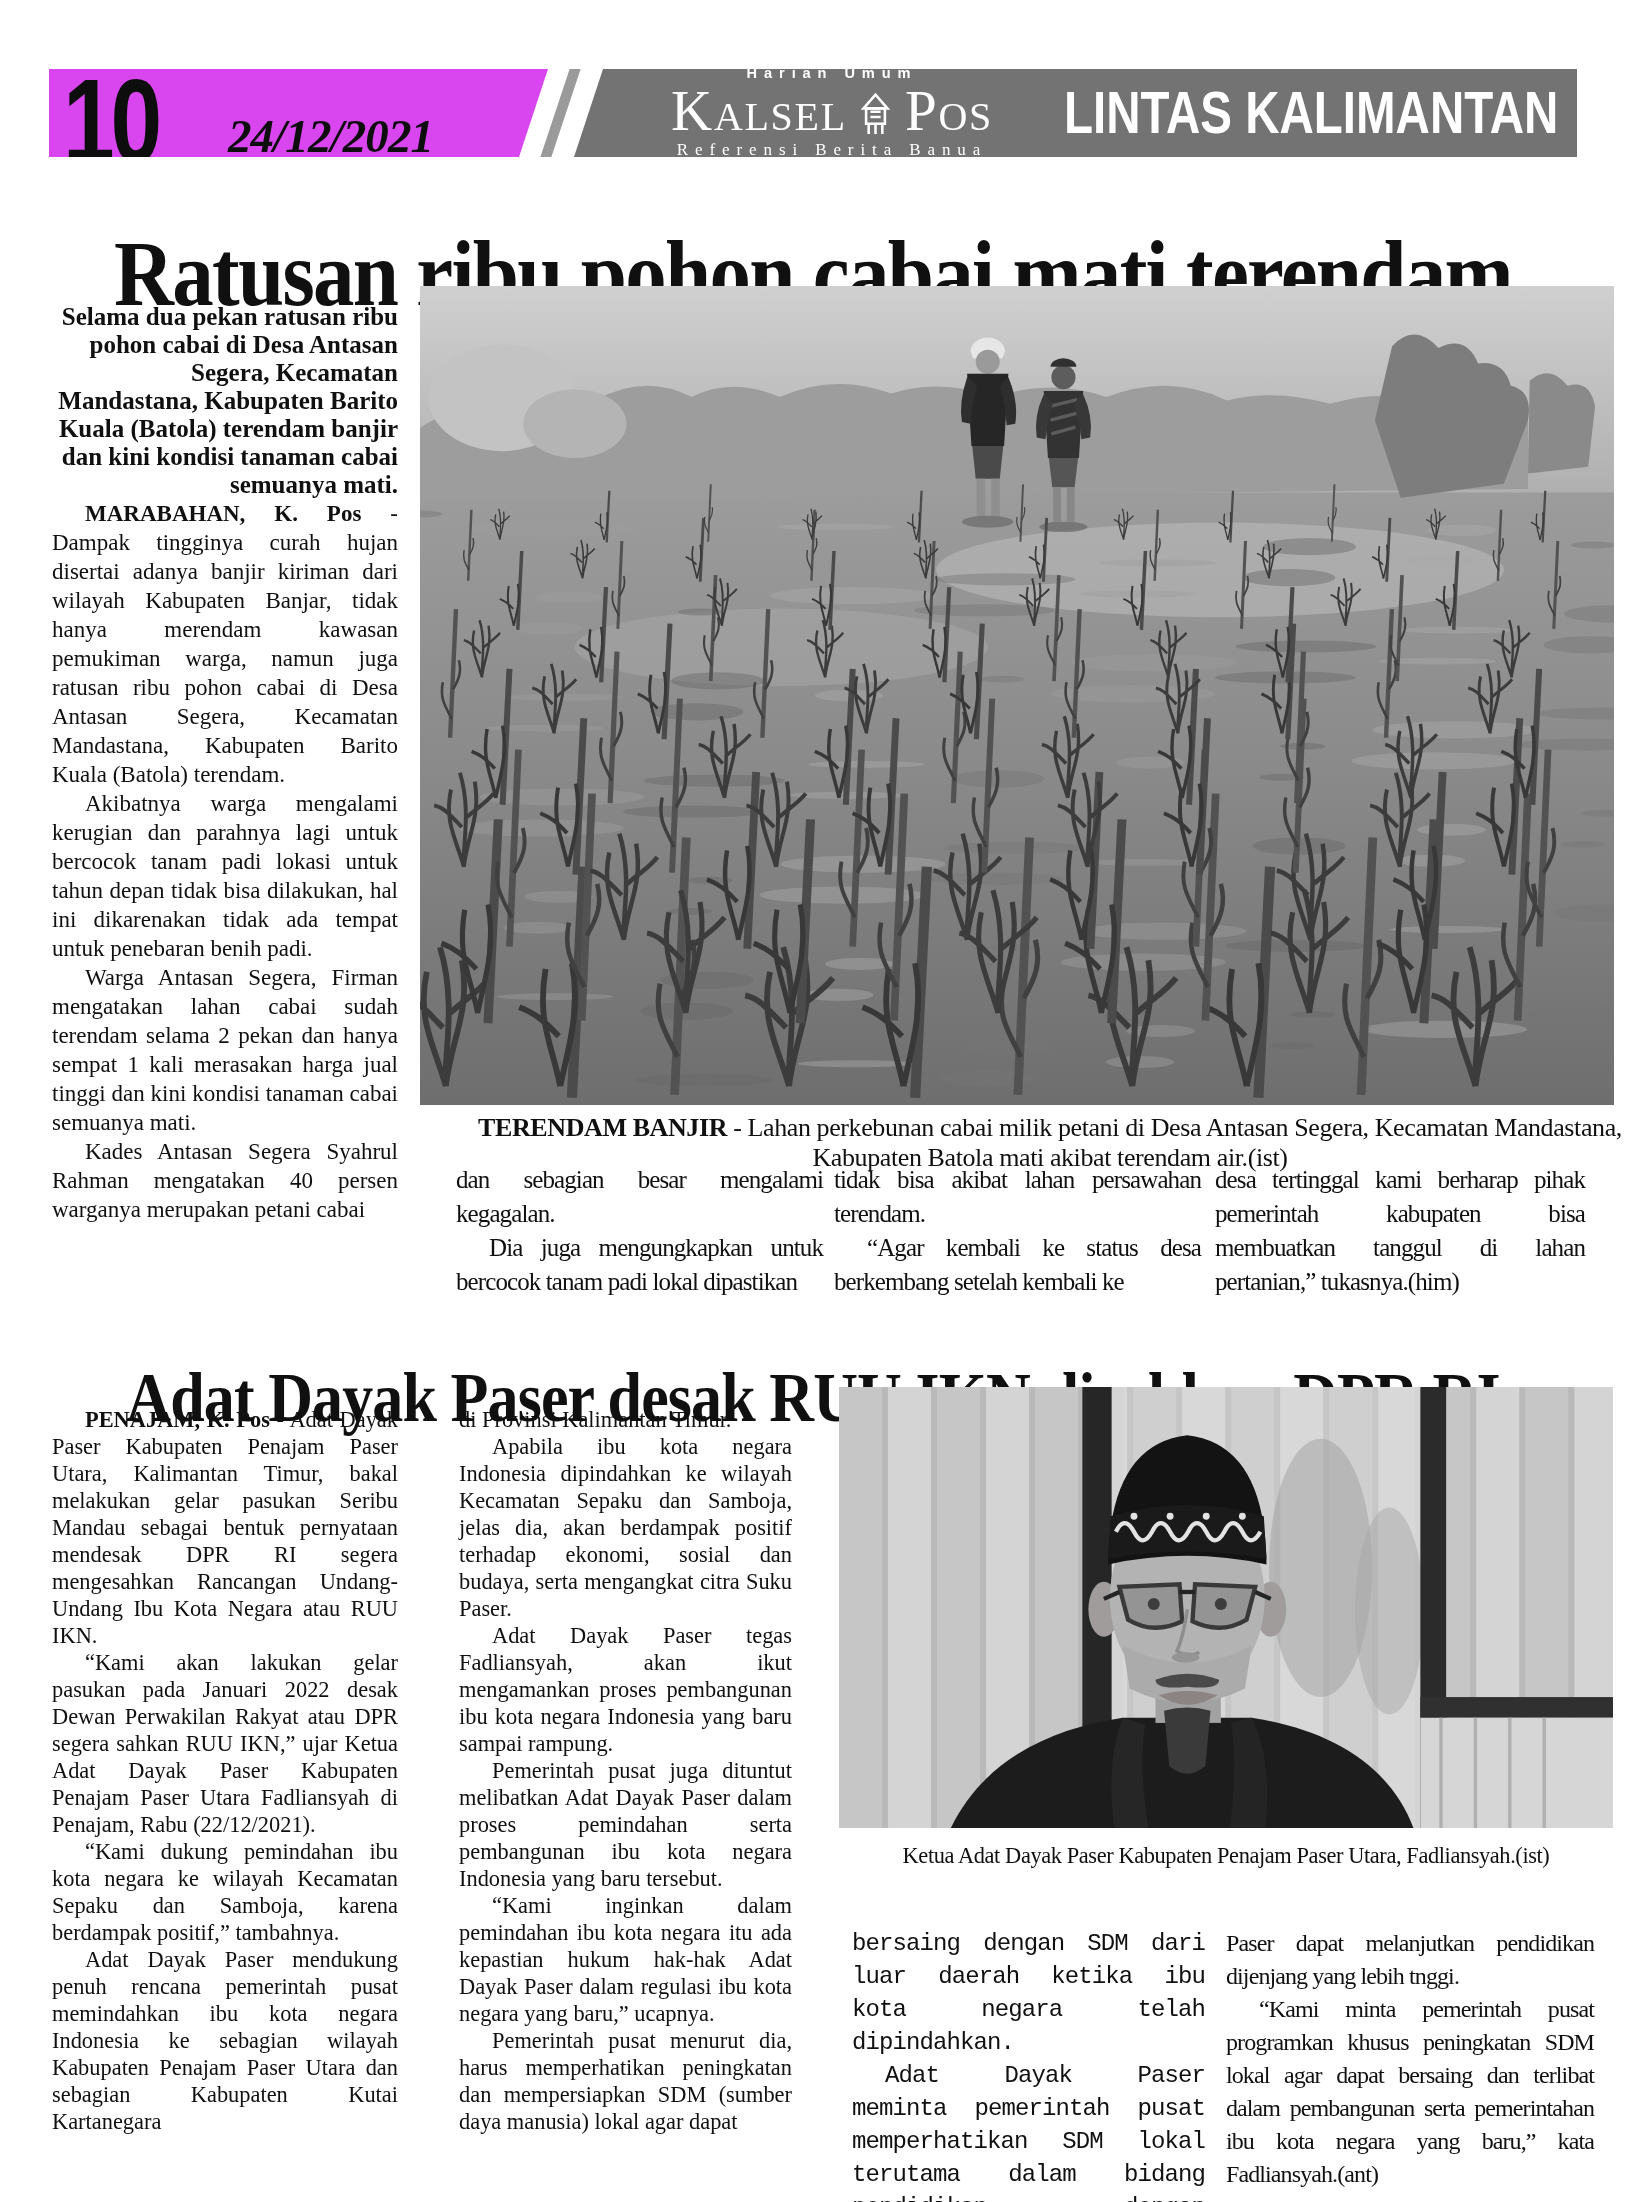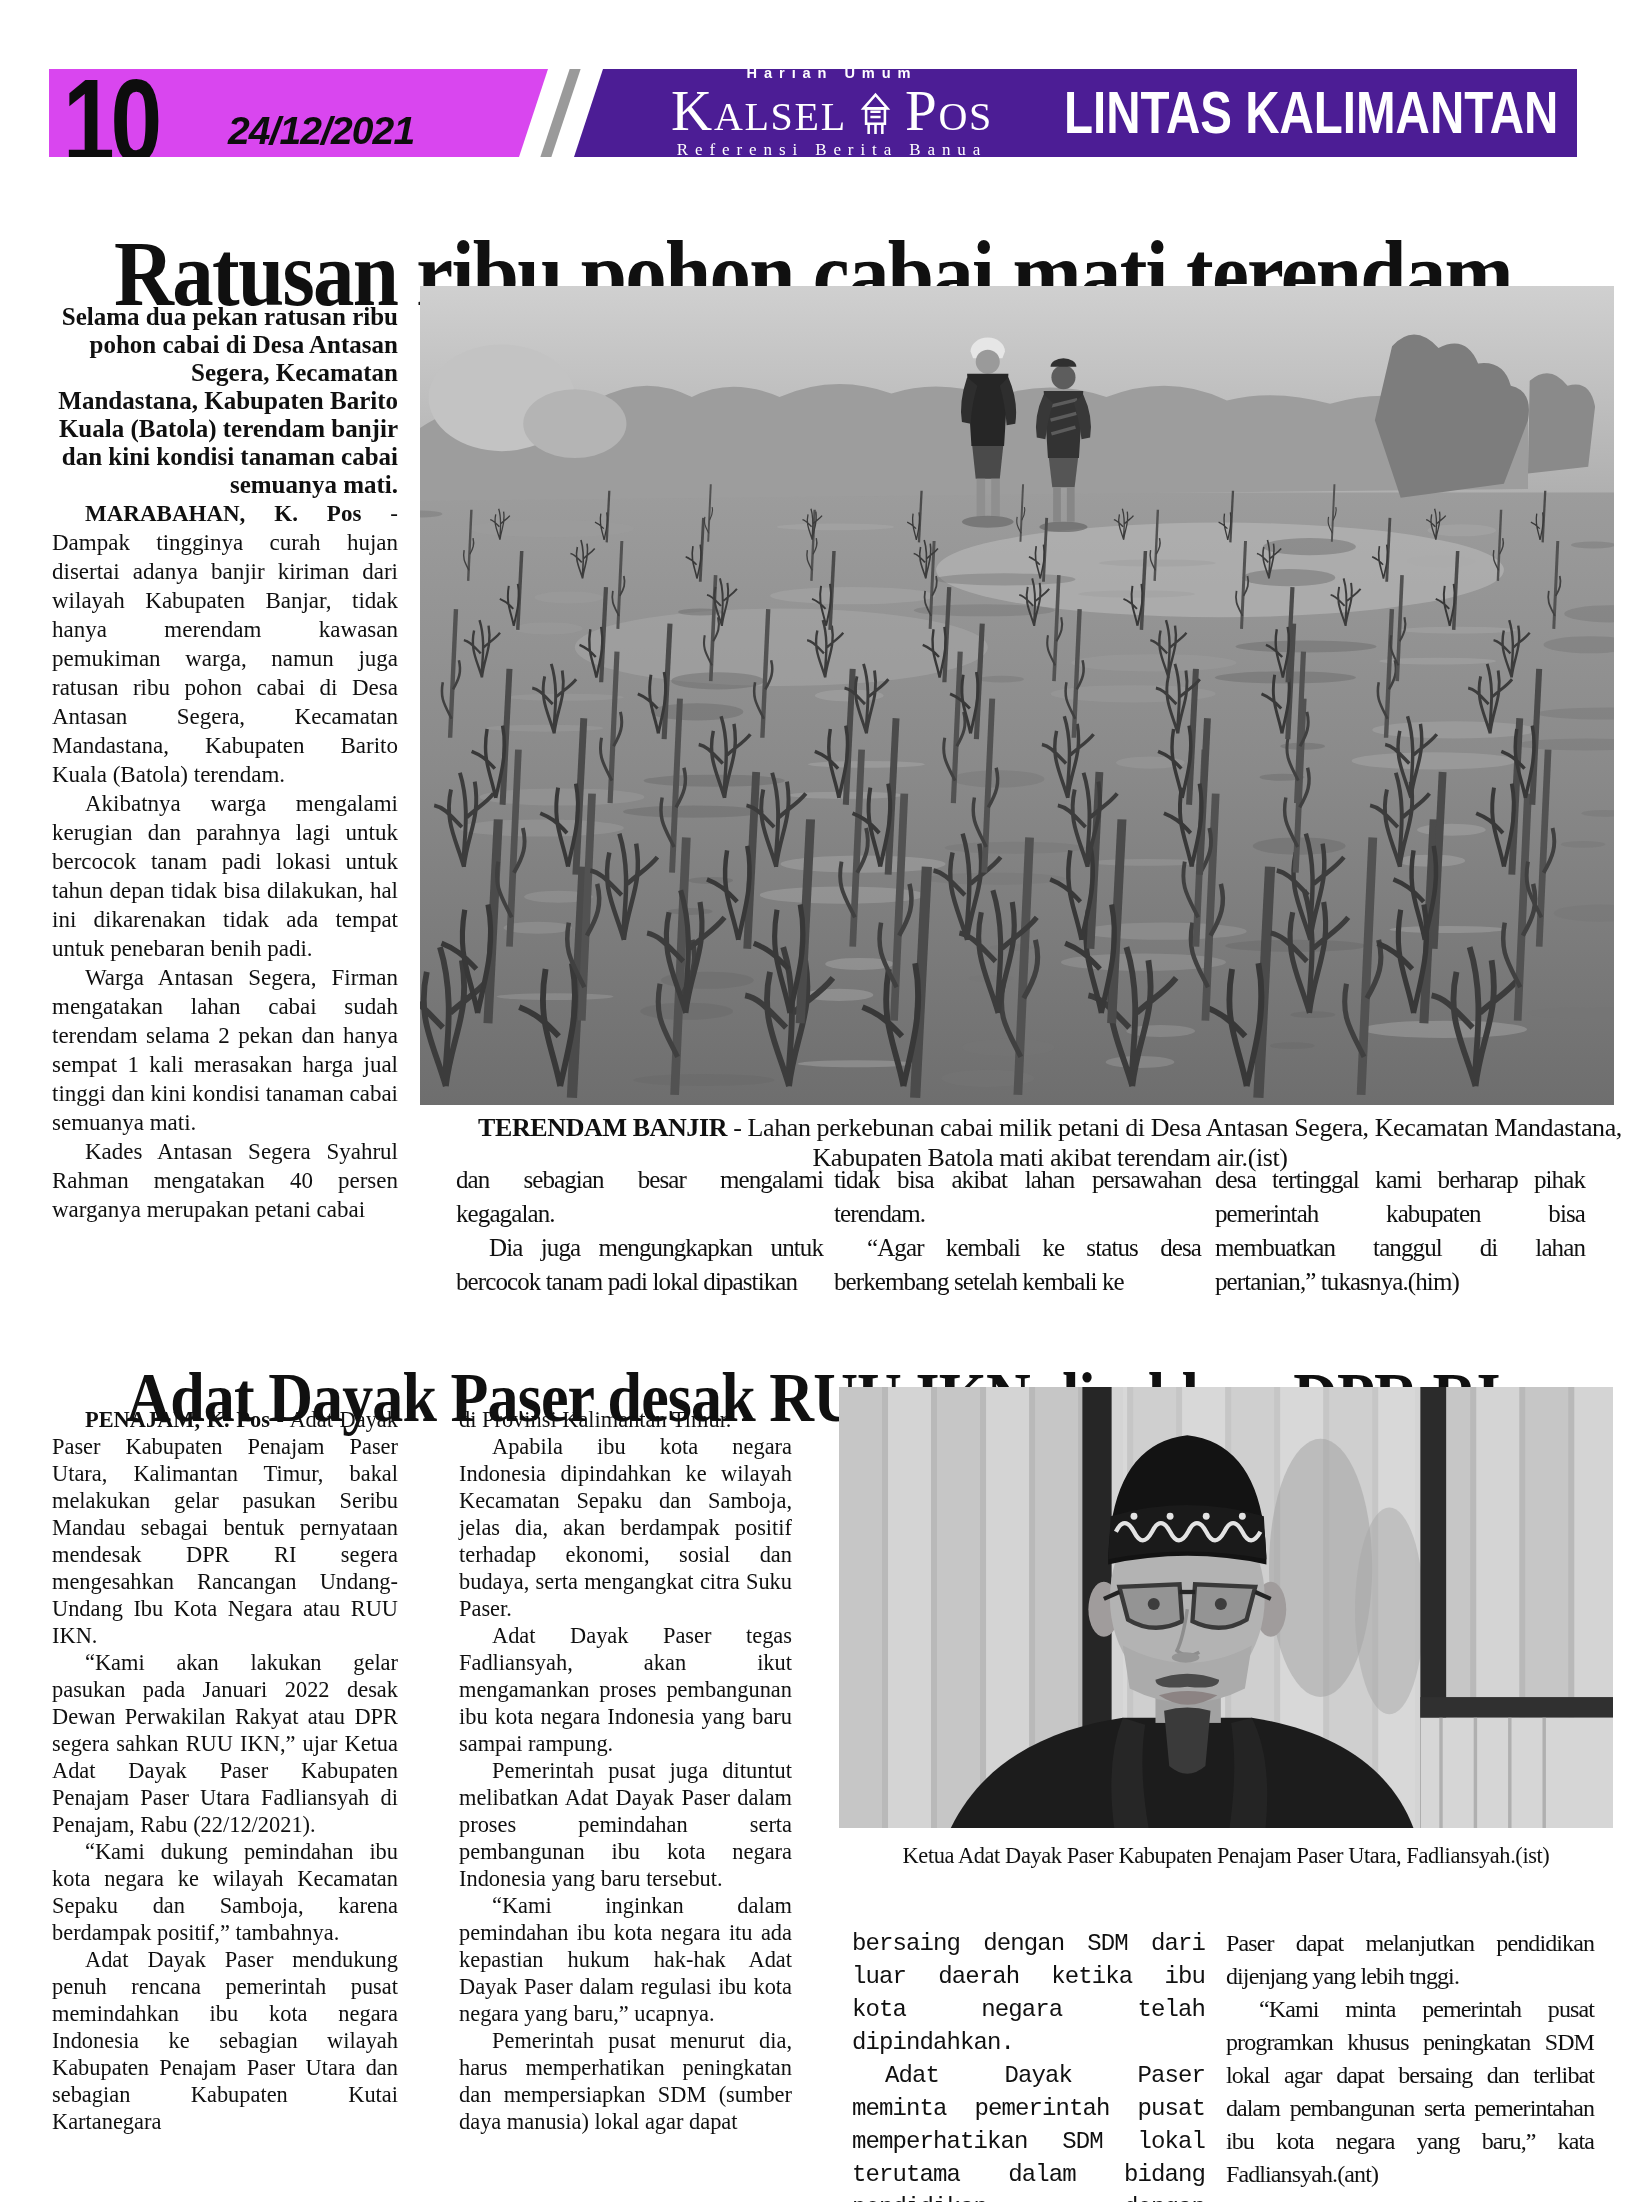--- a/index.html
+++ b/index.html
@@ -4,27 +4,27 @@
 <style>
   html,body{margin:0;padding:0;background:#ffffff;}
   .page{position:relative;width:1652px;height:2203px;background:#fff;overflow:hidden;
         font-family:"Liberation Serif",serif;color:#101010;}
   
   .banner{position:absolute;left:49px;top:69px;width:1528px;height:88px;}
   .banner-left{position:absolute;left:0;top:0;width:499px;height:88px;background:#d946ef;
     clip-path:polygon(0 0,100% 0,calc(100% - 29px) 100%,0 100%);}
   .banner-stripe{position:absolute;left:506px;top:0;width:11.2px;height:88px;background:#9a9a9a;
     transform:skewX(-18.4deg);}
-  .banner-band{position:absolute;left:525px;top:0;right:0;height:88px;background:#4c1d95;
+  .banner-band{position:absolute;left:525px;top:0;right:0;height:88px;background:#737373;
     clip-path:polygon(29px 0,100% 0,100% 100%,0 100%);}
   .page-num{position:absolute;left:13.8px;top:-17px;font-family:"Liberation Sans",sans-serif;
     font-weight:bold;font-size:119px;color:#0d0d0d;transform:scale(0.78,1.0);transform-origin:left top;
     letter-spacing:-5.2px;}
-  .edition-date{position:absolute;left:179px;top:40px;font-family:Liberation Sans, sans-serif;
-    font-weight:bold;font-style:italic;font-size:39px;color:#0d0d0d;letter-spacing:-0.9px;}
+  .edition-date{position:absolute;left:179px;top:40px;font-family:Liberation Serif, serif;
+    font-weight:bold;font-style:italic;font-size:47px;color:#0d0d0d;letter-spacing:-0.9px;}
   .masthead{position:absolute;left:43px;top:1.7px;width:430px;height:84px;color:#fff;
     display:flex;flex-direction:column;align-items:center;justify-content:center;}
   .masthead-tagline-top{font-family:"Liberation Sans",sans-serif;font-weight:bold;font-size:14.6px;
     letter-spacing:6.9px;margin-bottom:0.9px;}
   .masthead-title{display:flex;align-items:center;gap:8.6px;font-family:"Liberation Serif",serif;
     font-variant:small-caps;font-size:57px;line-height:1;}
   .masthead-title .half{letter-spacing:1.7px;}
   .masthead-icon{width:41px;height:45px;flex:0 0 auto;}
   .masthead-tagline-bottom{font-family:"Liberation Serif",serif;font-size:17px;letter-spacing:6.9px;margin-top:1.7px;}
   .section-title{position:absolute;right:19px;top:50%;transform:translateY(-50%) scale(0.95,1.2);

